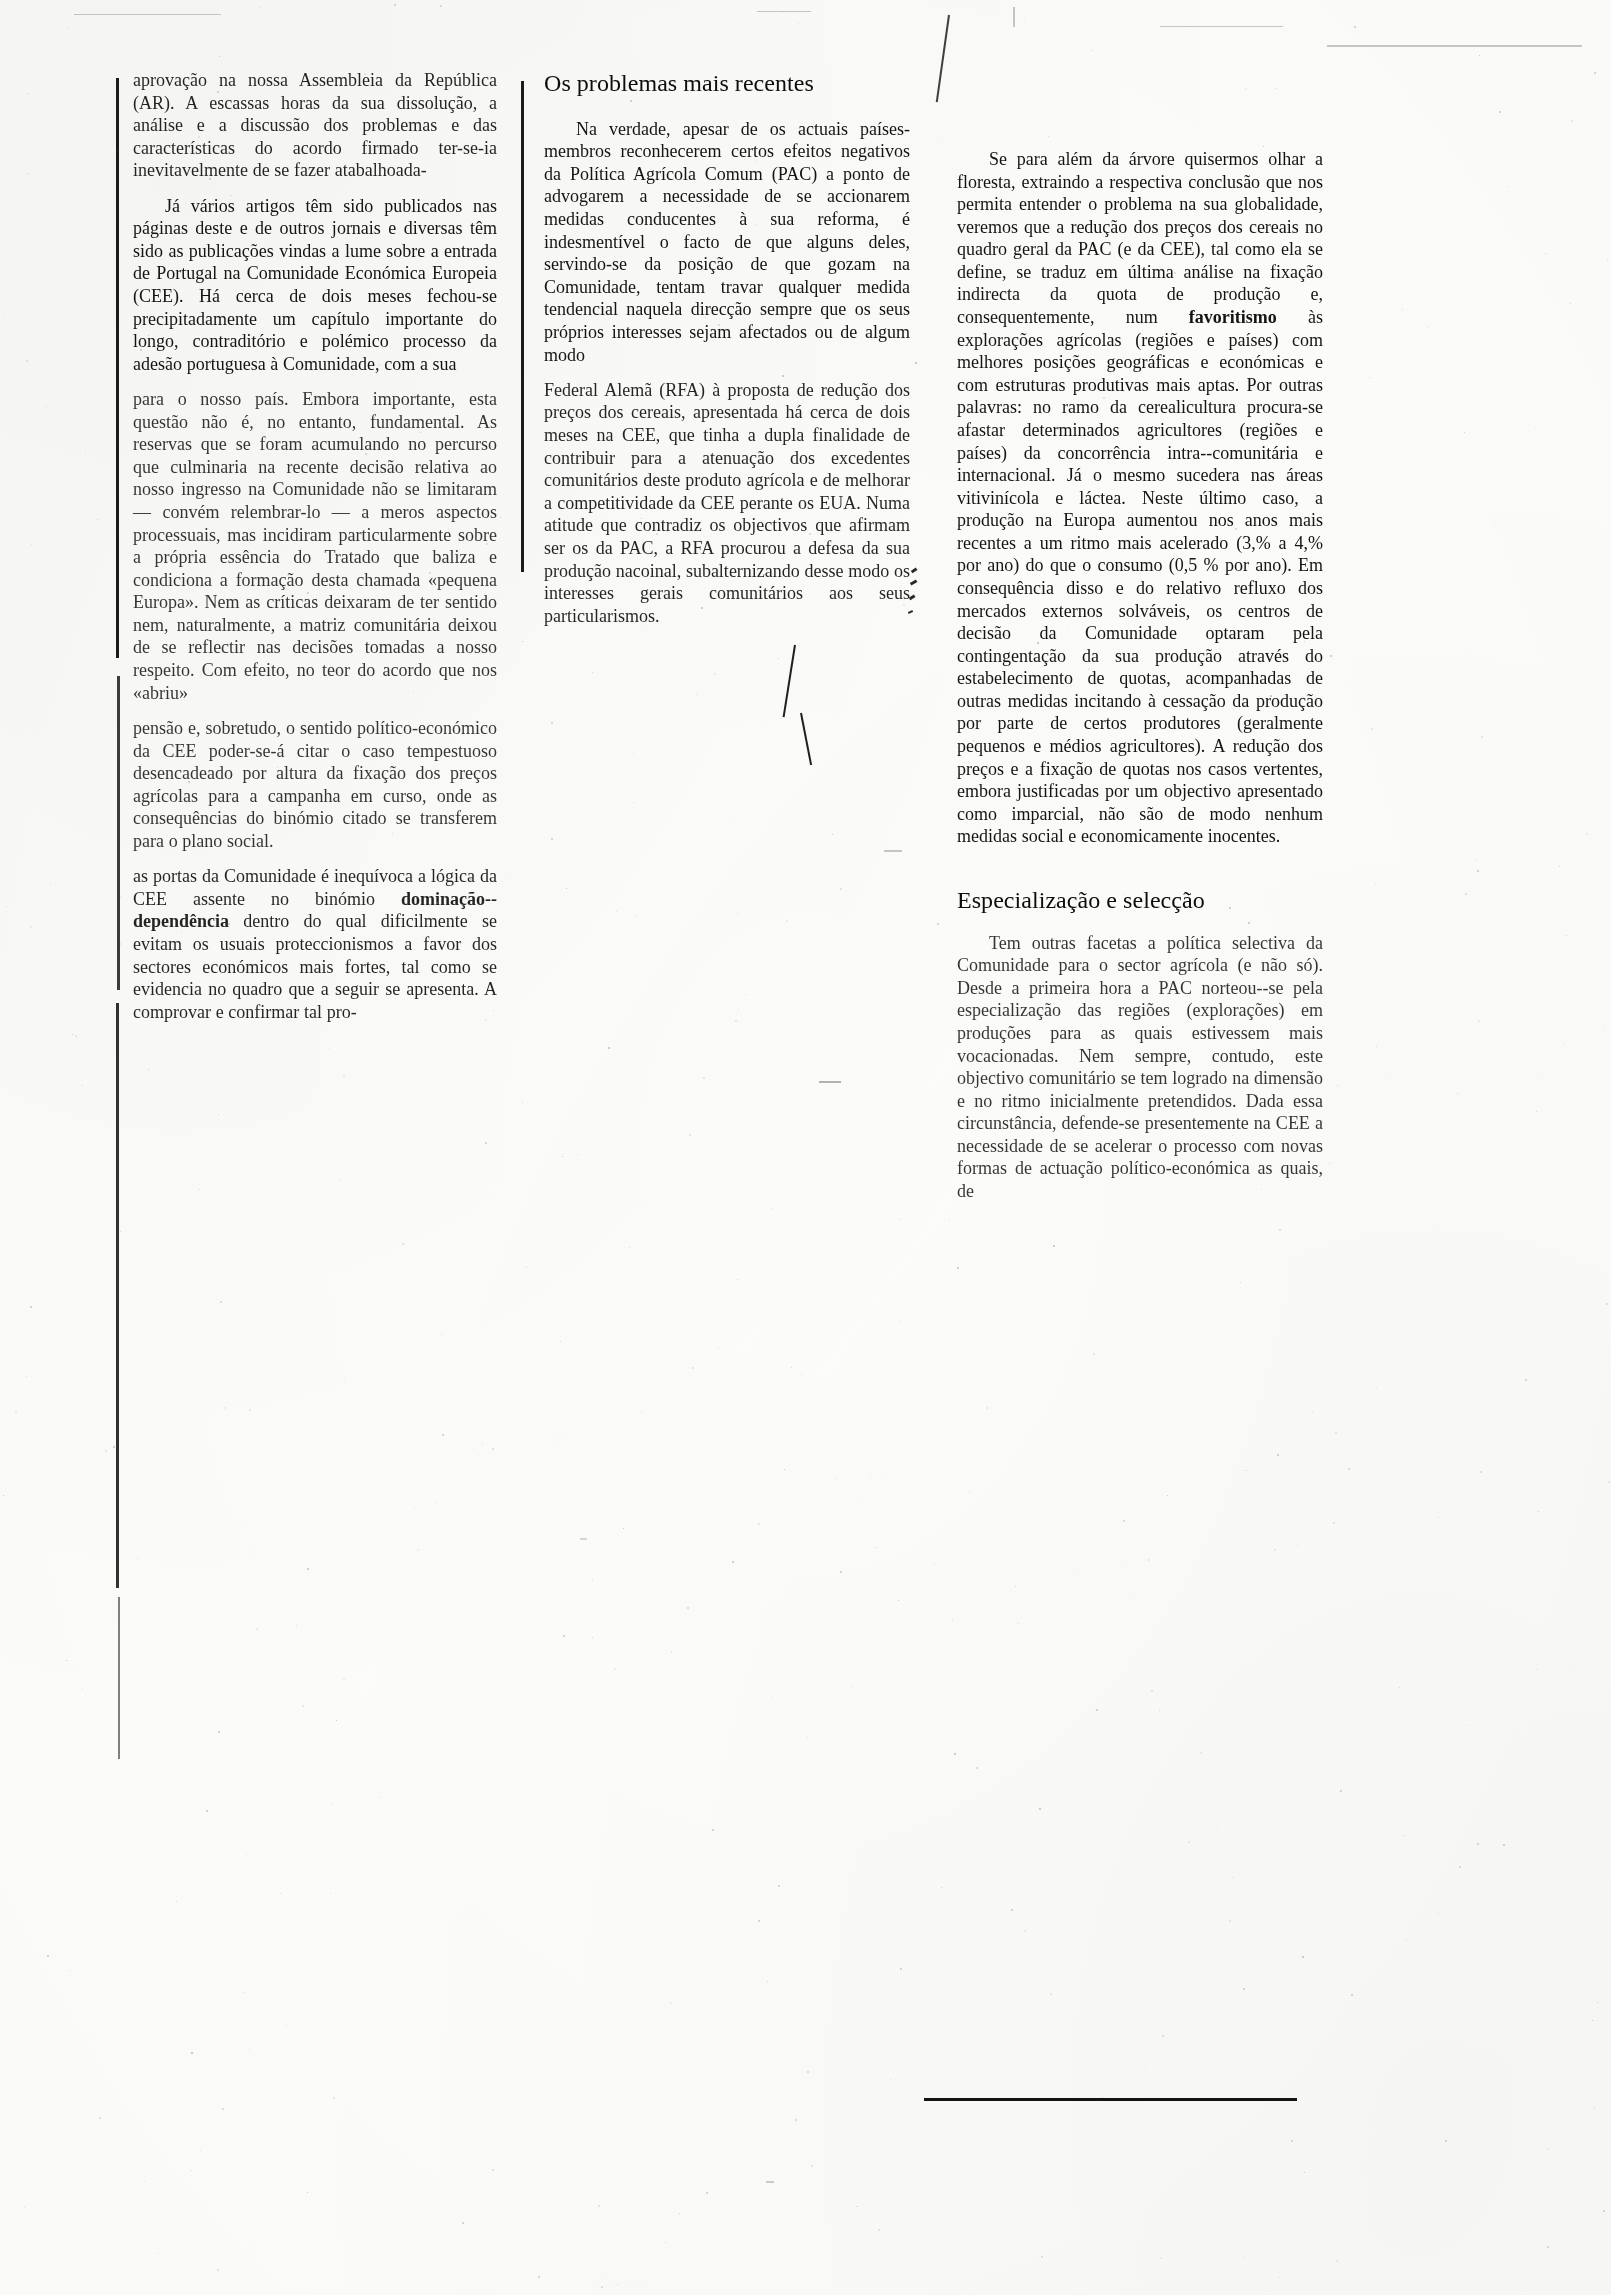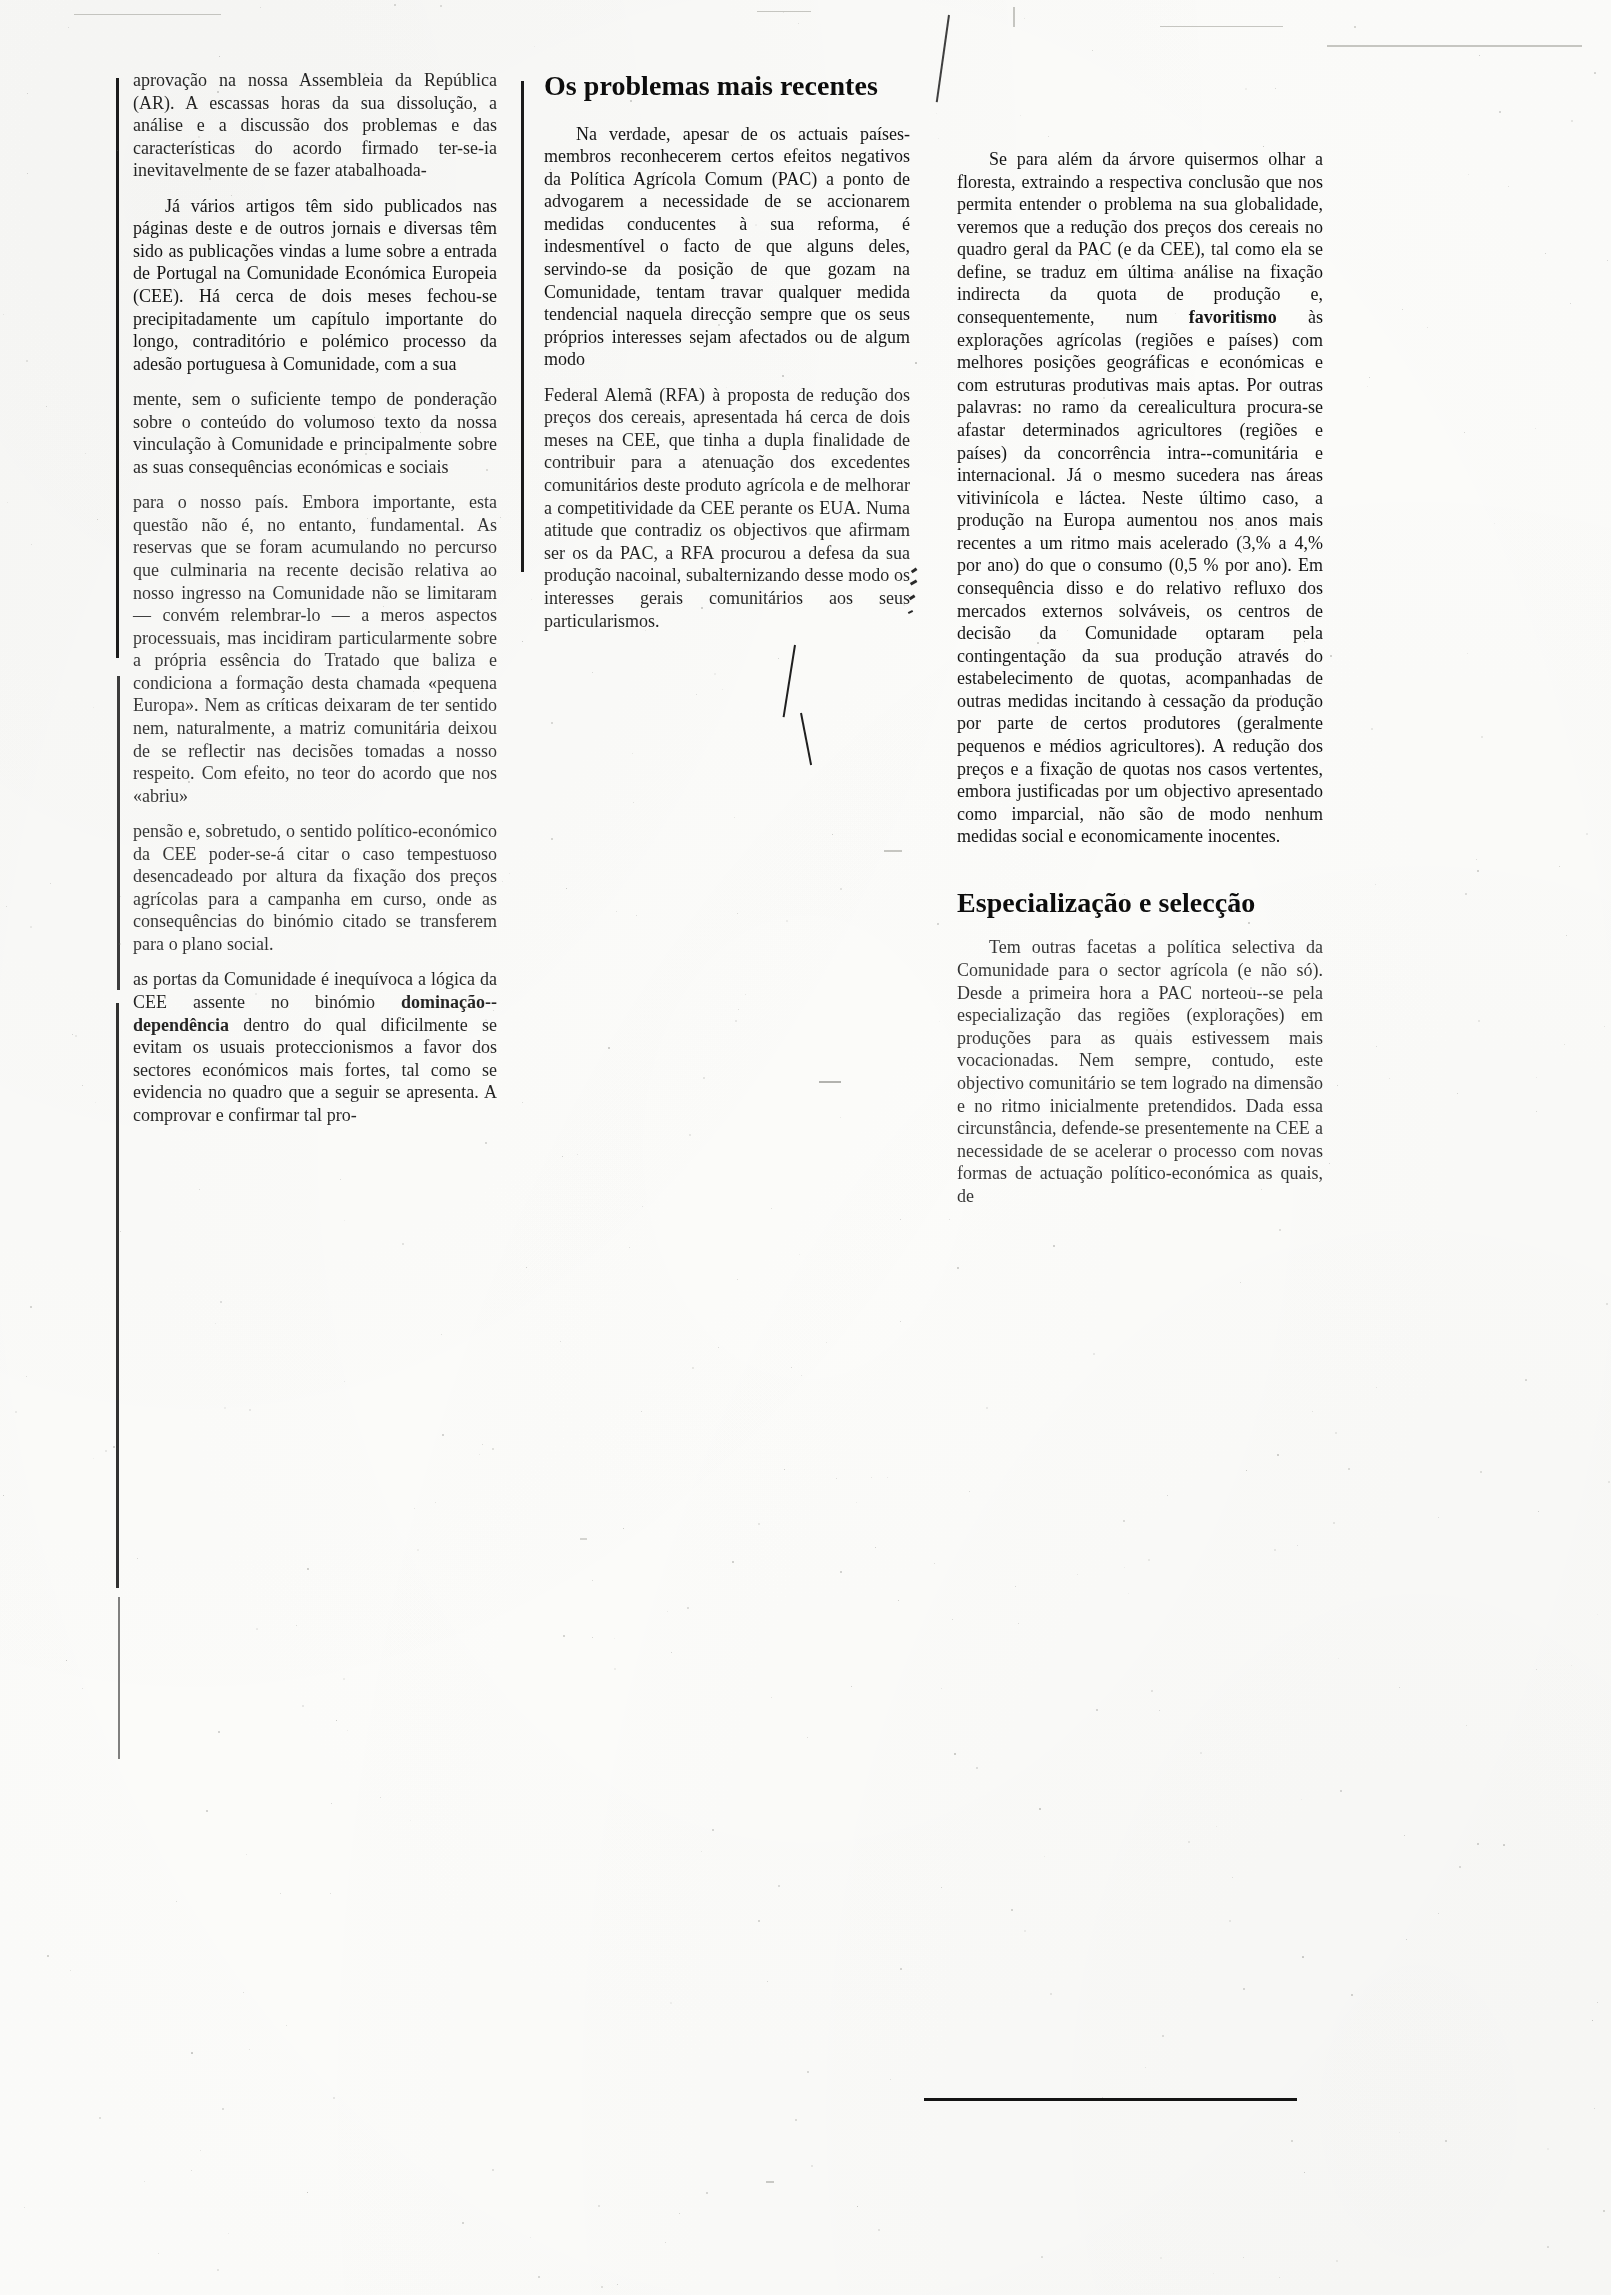--- a/index.html
+++ b/index.html
@@ -67,22 +67,22 @@
   .rule-left-c  { left: -16.7px; top: 934px; height: 585px; opacity:.9; }
   .rule-left-d  { left: -14.7px; top: 1528px; height: 162px; opacity:.55; width:2px;}
   .rule-c2      { left: -22.6px; top: 11.8px;   height: 491px; }
 
   p, h2 {
     margin: 0;
     color: #111111;
   }
 
   .head {
-    font-size: 28px;
-    font-weight: bold;
+    font-size: 24px;
+    font-weight: normal;
     line-height: 1.21;
     letter-spacing: 0.05px;
     margin-bottom: 19.7px;
     color: #0d0d0d;
   }
   .head-2 { margin-top: 38px; margin-bottom: 16.7px; }
 
   .para {
     font-size: 18px;
     line-height: 1.255;
@@ -147,21 +147,20 @@
   <div class="article">
 
     <div class="col col-1">
       <div class="col-rule rule-left-a"></div>
       <div class="col-rule rule-left-b"></div>
       <div class="col-rule rule-left-c"></div>
       <div class="col-rule rule-left-d"></div>
 
       <p class="para cont fade-1">aprovação na nossa Assembleia da República (AR). A escassas horas da sua dissolução, a análise e a discussão dos problemas e das características do acordo firmado ter-se-ia inevitavelmente de se fazer atabalhoada-</p>
       <p class="para">Já vários artigos têm sido publicados nas páginas deste e de outros jornais e diversas têm sido as publicações vindas a lume sobre a entrada de Portugal na Comunidade Económica Europeia (CEE). Há cerca de dois meses fechou-se precipitadamente um capítulo importante do longo, contraditório e polémico processo da adesão portuguesa à Comunidade, com a sua</p>
-      <p class="para cont fade-1">mente, sem o suficiente tempo de ponderação sobre o conteúdo do volumoso texto da nossa vinculação à Comunidade e principalmente sobre as suas consequências económicas e sociais</p>
       <p class="para cont fade-2">para o nosso país. Embora importante, esta questão não é, no entanto, fundamental. As reservas que se foram acumulando no percurso que culminaria na recente decisão relativa ao nosso ingresso na Comunidade não se limitaram — convém relembrar-lo — a meros aspectos processuais, mas incidiram particularmente sobre a própria essência do Tratado que baliza e condiciona a formação desta chamada «pequena Europa». Nem as críticas deixaram de ter sentido nem, naturalmente, a matriz comunitária deixou de se reflectir nas decisões tomadas a nosso respeito. Com efeito, no teor do acordo que nos «abriu»</p>
 
       <p class="para cont fade-2">pensão e, sobretudo, o sentido político-económico da CEE poder-se-á citar o caso tempestuoso desencadeado por altura da fixação dos preços agrícolas para a campanha em curso, onde as consequências do binómio citado se transferem para o plano social.</p>
 
       <p class="para cont tight fade-1"><span>as portas da Comunidade é inequívoca a lógica da CEE assente no binómio </span><b>dominação-</b><b>-dependência</b><span> dentro do qual dificilmente se evitam os usuais proteccionismos a favor dos sectores económicos mais fortes, tal como se evidencia no quadro que a seguir se apresenta. A comprovar e confirmar tal pro-</span></p>
     </div>
 
     <div class="col col-2">
       <div class="col-rule rule-c2"></div>
 

